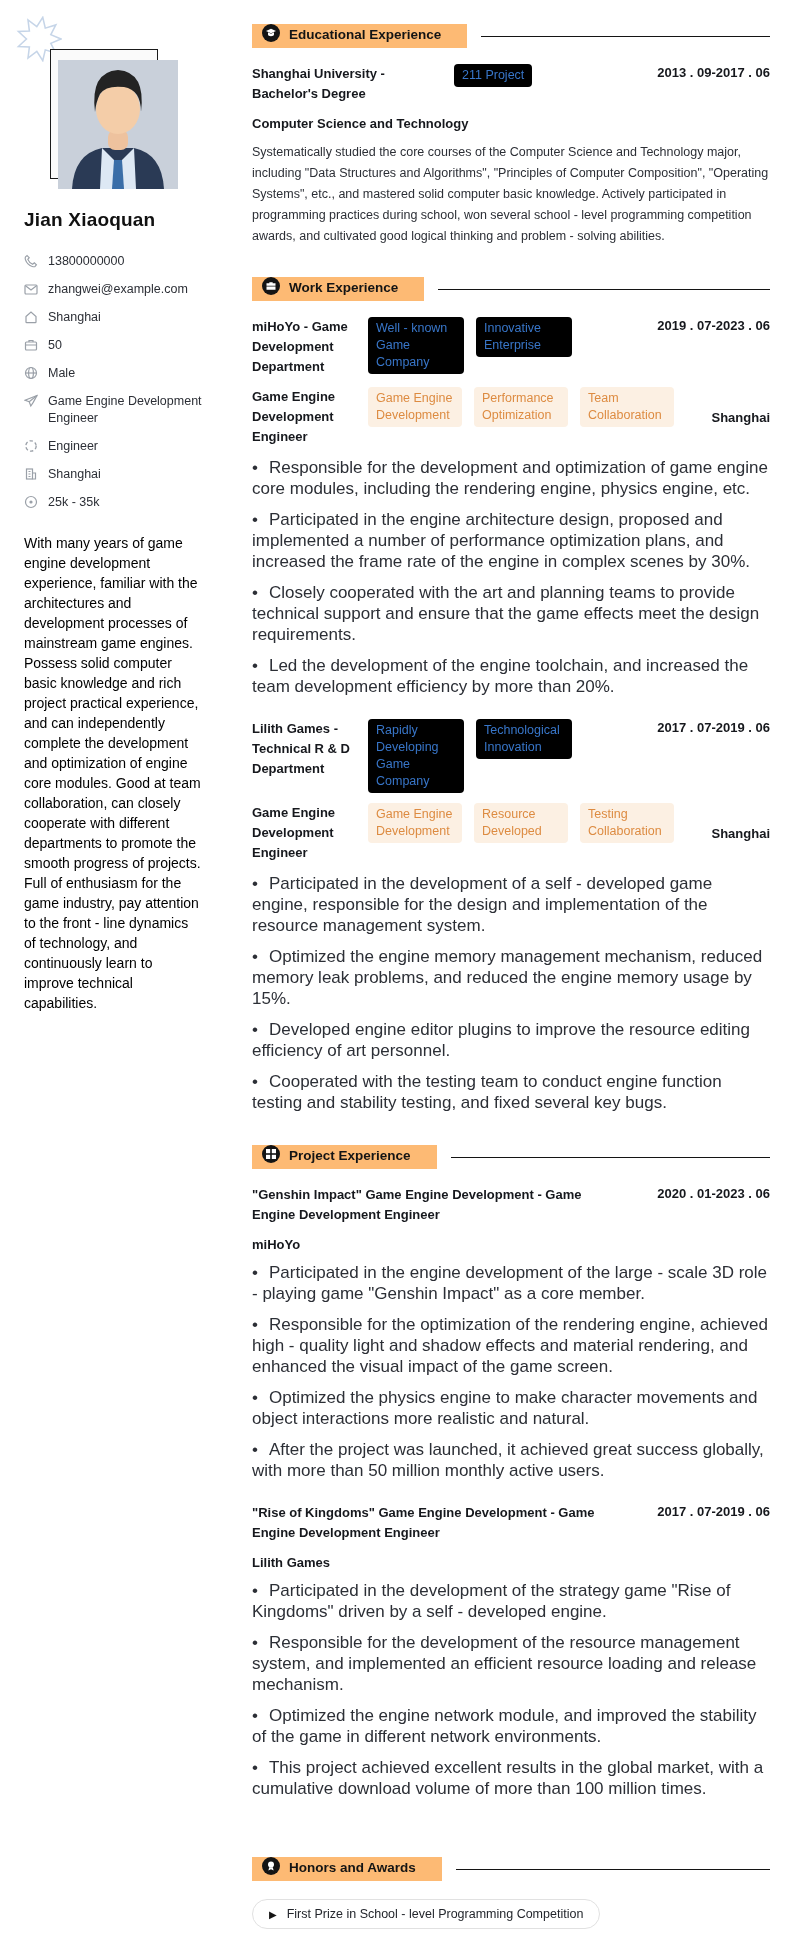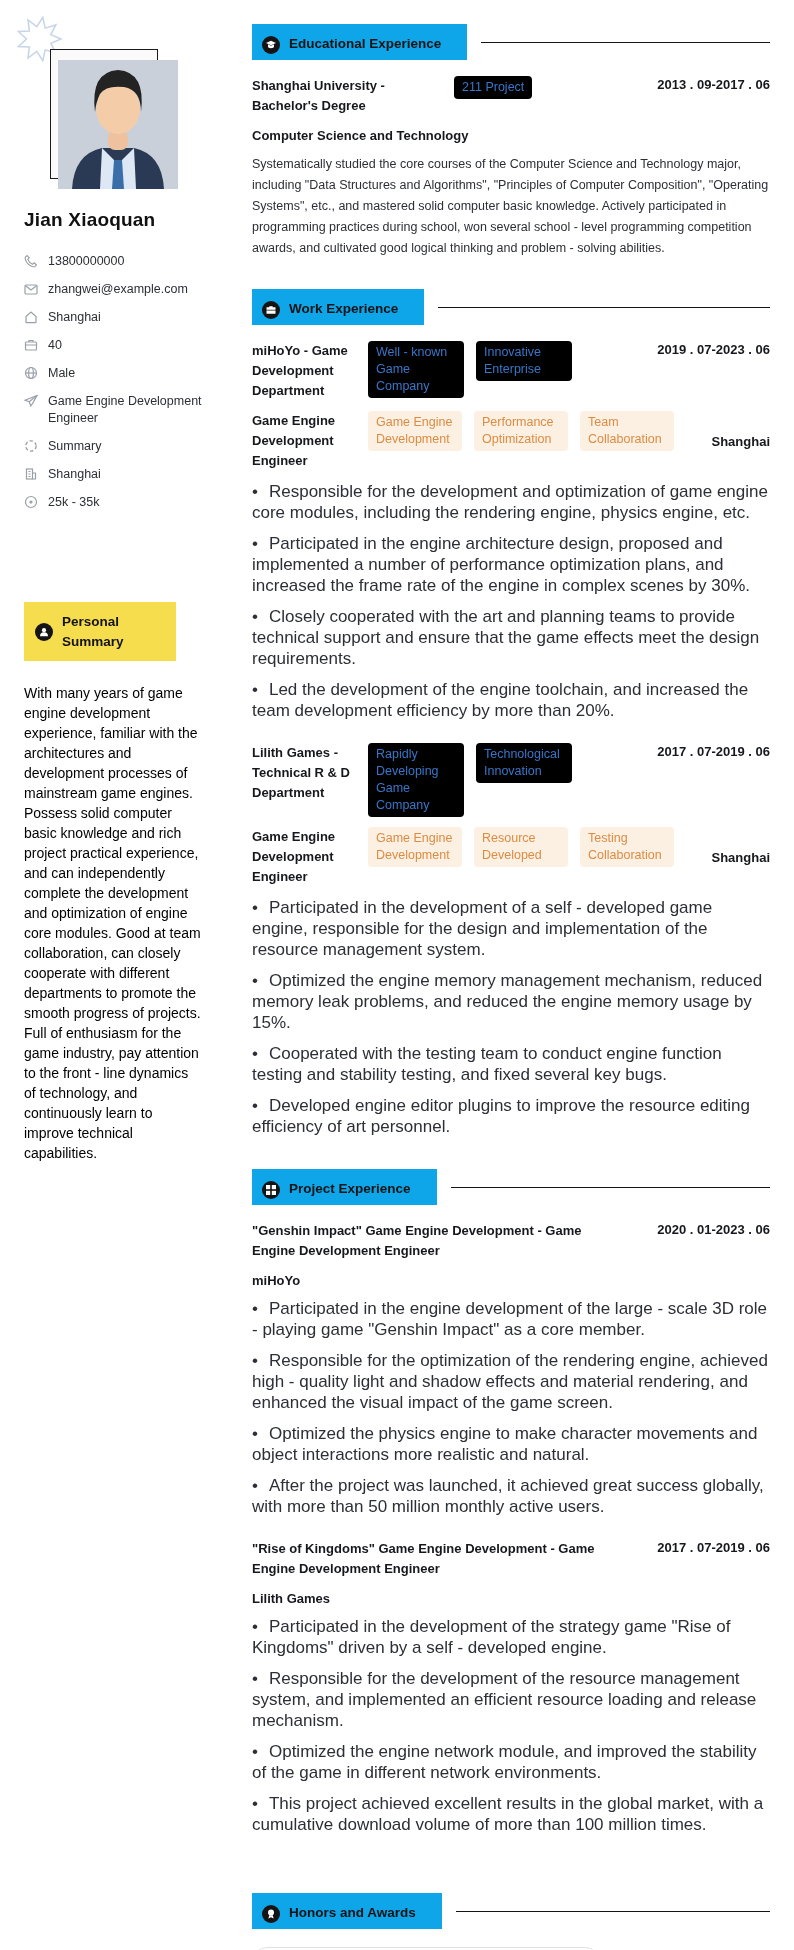--- a/index.html
+++ b/index.html
@@ -29,21 +29,21 @@
   .side-sec-title { font-size:13.5px; font-weight:bold; color:#141414; line-height:1.45; }
   .summary-text { margin-top:22px; font-size:14px; line-height:20px; color:#000000; width:178px; }
 
   
   .circle-icon { flex:none; width:18px; height:18px; border-radius:50%; background:#141414; display:inline-flex; align-items:center; justify-content:center; }
   .circle-icon svg { width:10px; height:10px; display:block; fill:#fff; }
 
   
   .main { flex:1; min-width:0; }
   .sec-head { display:flex; align-items:center; }
-  .sec-badge { display:inline-flex; align-items:flex-start; gap:9px; background:#0ea5e9; padding:12px 26px 6px 10px; white-space:nowrap; }
+  .sec-badge { display:inline-flex; align-items:flex-end; gap:9px; background:#fdba74; padding:0 26px 6px 10px; white-space:nowrap; }
   .sec-title { font-size:13.5px; font-weight:bold; color:#141414; }
   .sec-line { flex:1; border-top:1.5px solid #141414; margin-left:14px; }
 
   .entry-row { display:flex; align-items:flex-start; margin-top:16px; }
   .entry-title { font-size:13px; font-weight:bold; line-height:20px; color:#16181d; }
   .edu-title { width:188px; flex:none; }
   .left-col { width:102px; flex:none; font-size:13px; font-weight:bold; line-height:20px; color:#16181d; }
   .tags { flex:1; display:flex; flex-wrap:wrap; gap:12px; align-items:flex-start; padding:0 10px 0 14px; }
   .tag { display:inline-block; padding:3px 8px; border-radius:4px; font-size:12.5px; line-height:17px; }
   .tag.blue { background:#000000; color:#3876C9; max-width:96px; }
@@ -122,21 +122,21 @@
           </span>
         <span>Shanghai</span>
       </li>
       <li>
         <span class="cicon">
             <svg viewBox="0 0 14 14" fill="none" stroke="currentColor" stroke-width="1.2">
               <rect x="1.5" y="4" width="11" height="8" rx="1"></rect>
               <path d="M5 4V2.5h4V4M1.5 7h11"></path>
             </svg>
           </span>
-        <span>40</span>
+        <span>50</span>
       </li>
       <li>
         <span class="cicon">
             <svg viewBox="0 0 14 14" fill="none" stroke="currentColor" stroke-width="1.2">
               <circle cx="7" cy="7" r="5.5"></circle>
               <ellipse cx="7" cy="7" rx="2.4" ry="5.5"></ellipse>
               <path d="M1.5 7h11"></path>
             </svg>
           </span>
         <span>Male</span>
@@ -149,21 +149,21 @@
             </svg>
           </span>
         <span>Game Engine Development Engineer</span>
       </li>
       <li>
         <span class="cicon">
             <svg viewBox="0 0 14 14" fill="none" stroke="currentColor" stroke-width="1.3">
               <circle cx="7" cy="7" r="5.2" stroke-dasharray="3.4 2.2"></circle>
             </svg>
           </span>
-        <span>Summary</span>
+        <span>Engineer</span>
       </li>
       <li>
         <span class="cicon">
             <svg viewBox="0 0 14 14" fill="none" stroke="currentColor" stroke-width="1.2">
               <rect x="2.5" y="2" width="6" height="10"></rect>
               <path d="M8.5 6h3v6h-3M4.5 4.5h2M4.5 7h2M4.5 9.5h2"></path>
             </svg>
           </span>
         <span>Shanghai</span>
       </li>
@@ -171,29 +171,20 @@
         <span class="cicon">
             <svg viewBox="0 0 14 14" fill="none" stroke="currentColor" stroke-width="1.2">
               <circle cx="7" cy="7" r="5.5"></circle>
               <circle cx="7" cy="7" r="1.6" fill="currentColor" stroke="none"></circle>
             </svg>
           </span>
         <span>25k - 35k</span>
       </li>
     </ul>
 
-    <div class="side-sec-header">
-      <span class="circle-icon">
-        <svg viewBox="0 0 10 10">
-            <circle cx="5" cy="3.2" r="2.1"></circle>
-            <path d="M1 9.2a4 4 0 0 1 8 0z"></path>
-          </svg>
-      </span>
-      <span class="side-sec-title">Personal Summary</span>
-    </div>
     <p class="summary-text">With many years of game engine development experience, familiar with the architectures and development processes of mainstream game engines. Possess solid computer basic knowledge and rich project practical experience, and can independently complete the development and optimization of engine core modules. Good at team collaboration, can closely cooperate with different departments to promote the smooth progress of projects. Full of enthusiasm for the game industry, pay attention to the front - line dynamics of technology, and continuously learn to improve technical capabilities.</p>
   </aside>
 
   <main class="main">
 
     <section>
       <div class="sec-head">
         <div class="sec-badge">
           <span class="circle-icon">
             <svg viewBox="0 0 12 10">
@@ -267,22 +258,22 @@
           <div class="left-col">Game Engine Development Engineer</div>
           <div class="tags">
             <span class="tag orange">Game Engine Development</span>
             <span class="tag orange">Resource Developed</span>
             <span class="tag orange">Testing Collaboration</span>
           </div>
           <div class="entry-loc">Shanghai</div>
         </div>
         <p class="bullet">Participated in the development of a self - developed game engine, responsible for the design and implementation of the resource management system.</p>
         <p class="bullet">Optimized the engine memory management mechanism, reduced memory leak problems, and reduced the engine memory usage by 15%.</p>
+        <p class="bullet">Developed engine editor plugins to improve the resource editing efficiency of art personnel.</p>
         <p class="bullet">Cooperated with the testing team to conduct engine function testing and stability testing, and fixed several key bugs.</p>
-        <p class="bullet">Developed engine editor plugins to improve the resource editing efficiency of art personnel.</p>
       </div>
     </section>
 
     <section class="sec-projects">
       <div class="sec-head">
         <div class="sec-badge">
           <span class="circle-icon">
             <svg viewBox="0 0 10 10">
                 <rect x="0" y="0" width="4.2" height="4.2"></rect>
                 <rect x="5.8" y="0" width="4.2" height="4.2"></rect>

